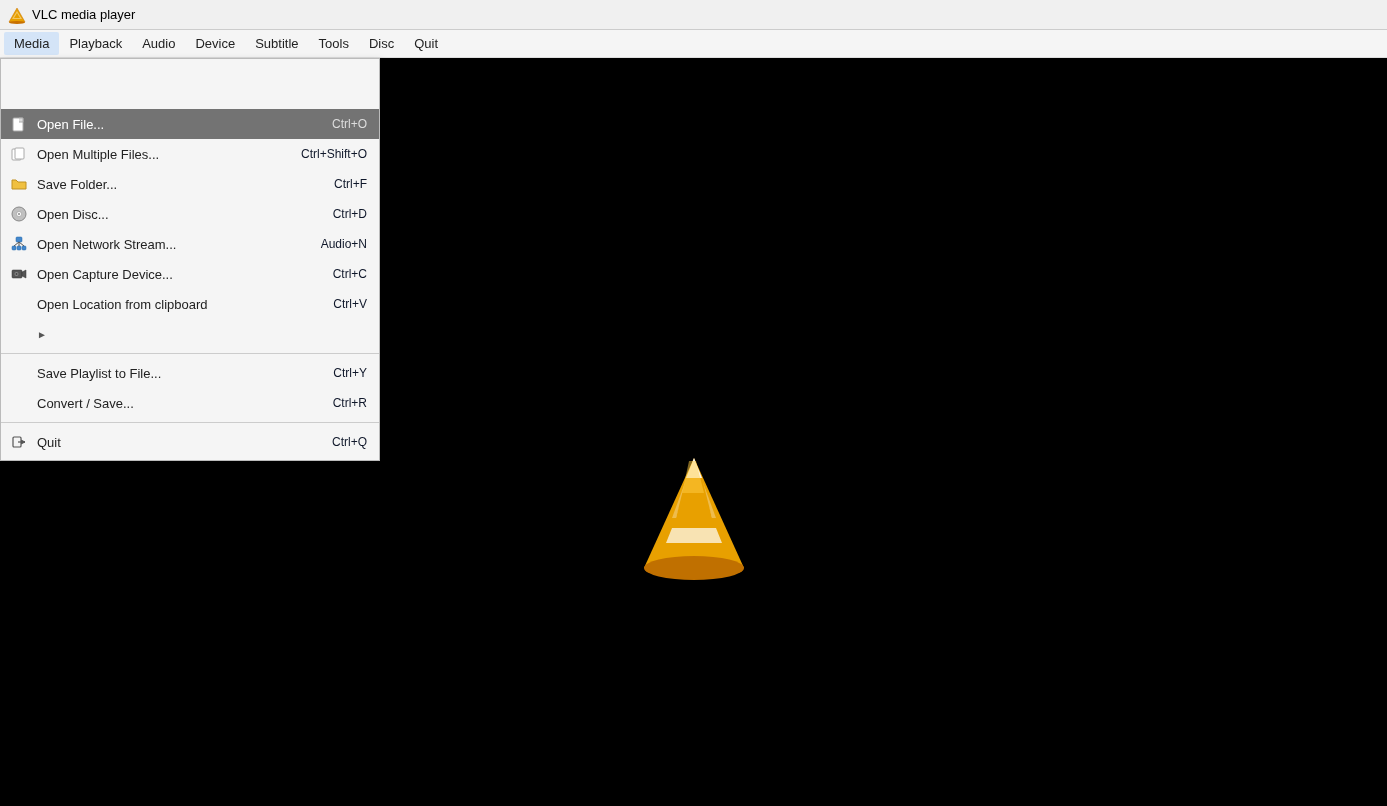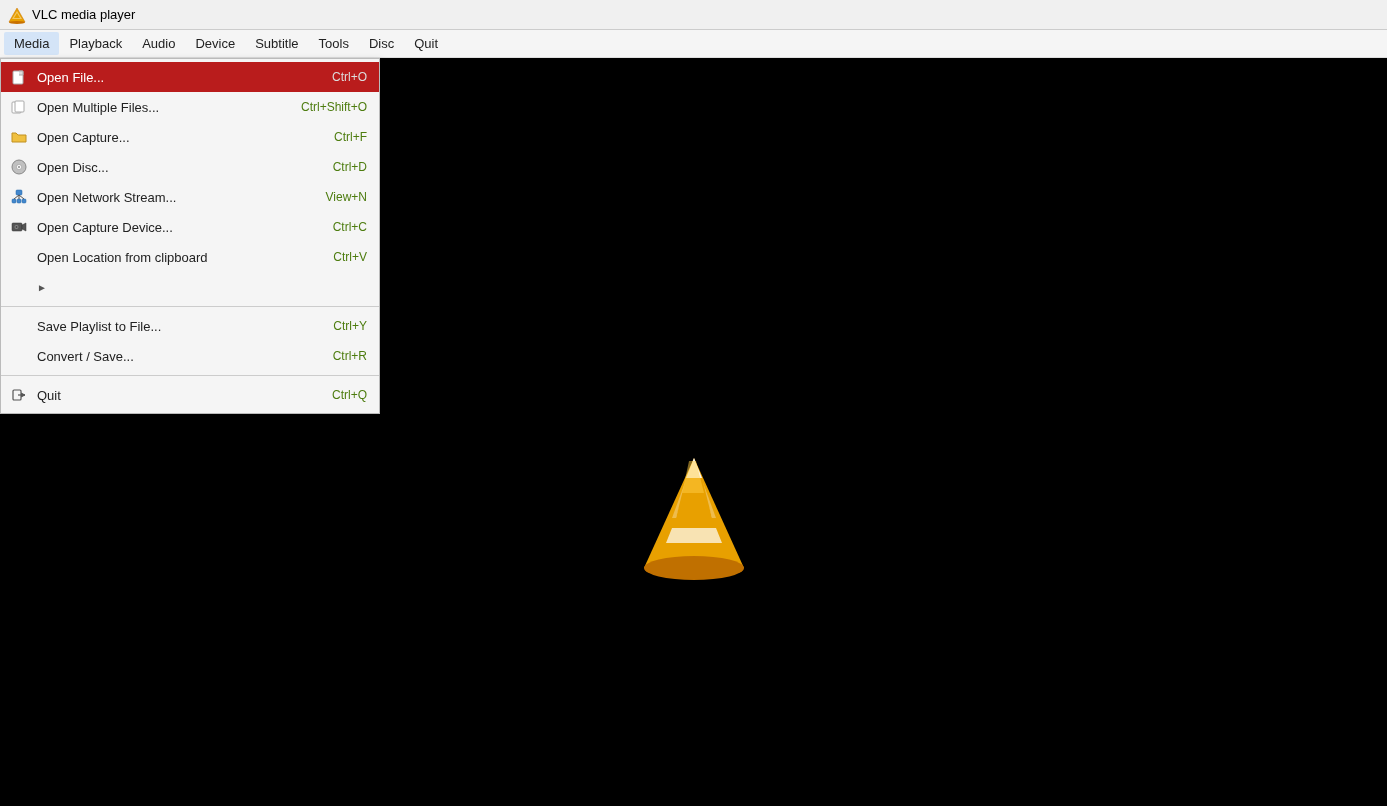--- a/index.html
+++ b/index.html
@@ -60,38 +60,39 @@
     }
     .dropdown-item {
       display: flex;
       align-items: center;
       padding: 5px 12px 5px 8px;
       cursor: pointer;
       color: #222;
       position: relative;
     }
     .dropdown-item.highlighted {
-      background: #b91c1c;
+      background: #737373;
       color: #fff;
+      margin-top: 47px;
     }
     .dropdown-item .item-icon {
       width: 20px;
       height: 20px;
       margin-right: 8px;
       flex-shrink: 0;
       display: flex;
       align-items: center;
       justify-content: center;
       font-size: 14px;
     }
     .dropdown-item .item-label {
       flex: 1;
     }
     .dropdown-item .item-shortcut {
-      color: #4d7c0f;
+      color: #0f172a;
       font-size: 12px;
       margin-left: 20px;
     }
     .dropdown-item.highlighted .item-shortcut {
       color: #ddd;
     }
     .dropdown-item .arrow {
       font-size: 10px;
       color: #555;
     }
@@ -157,21 +158,21 @@
     <span class="item-label">Open Multiple Files...</span>
     <span class="item-shortcut">Ctrl+Shift+O</span>
   </div>
 
   <div class="dropdown-item">
     <span class="item-icon">
       <svg width="16" height="16" viewBox="0 0 16 16">
         <path d="M1,4 L1,13 L15,13 L15,6 L7,6 L5,4 Z" fill="#f0c040" stroke="#c09020" stroke-width="1"></path>
       </svg>
     </span>
-    <span class="item-label">Open Capture...</span>
+    <span class="item-label">Save Folder...</span>
     <span class="item-shortcut">Ctrl+F</span>
   </div>
 
   <div class="dropdown-item">
     <span class="item-icon">
       <svg width="16" height="16" viewBox="0 0 16 16">
         <circle cx="8" cy="8" r="7" fill="#c0c0c0" stroke="#888" stroke-width="1"></circle>
         <circle cx="8" cy="8" r="2.5" fill="white" stroke="#888" stroke-width="0.5"></circle>
         <circle cx="8" cy="8" r="1" fill="#888"></circle>
       </svg>
@@ -186,21 +187,21 @@
         <rect x="5" y="1" width="6" height="5" rx="1" fill="#4488cc" stroke="#2266aa" stroke-width="0.5"></rect>
         <rect x="1" y="10" width="4" height="4" rx="1" fill="#4488cc" stroke="#2266aa" stroke-width="0.5"></rect>
         <rect x="6" y="10" width="4" height="4" rx="1" fill="#4488cc" stroke="#2266aa" stroke-width="0.5"></rect>
         <rect x="11" y="10" width="4" height="4" rx="1" fill="#4488cc" stroke="#2266aa" stroke-width="0.5"></rect>
         <line x1="8" y1="6" x2="3" y2="10" stroke="#555" stroke-width="1"></line>
         <line x1="8" y1="6" x2="8" y2="10" stroke="#555" stroke-width="1"></line>
         <line x1="8" y1="6" x2="13" y2="10" stroke="#555" stroke-width="1"></line>
       </svg>
     </span>
     <span class="item-label">Open Network Stream...</span>
-    <span class="item-shortcut">View+N</span>
+    <span class="item-shortcut">Audio+N</span>
   </div>
 
   <div class="dropdown-item">
     <span class="item-icon">
       <svg width="16" height="16" viewBox="0 0 16 16">
         <rect x="1" y="4" width="10" height="8" rx="1" fill="#555" stroke="#333" stroke-width="0.5"></rect>
         <polygon points="11,6 15,4 15,12 11,10" fill="#555" stroke="#333" stroke-width="0.5"></polygon>
         <circle cx="5.5" cy="8" r="2" fill="#888"></circle>
         <circle cx="5.5" cy="8" r="1" fill="#444"></circle>
       </svg>

